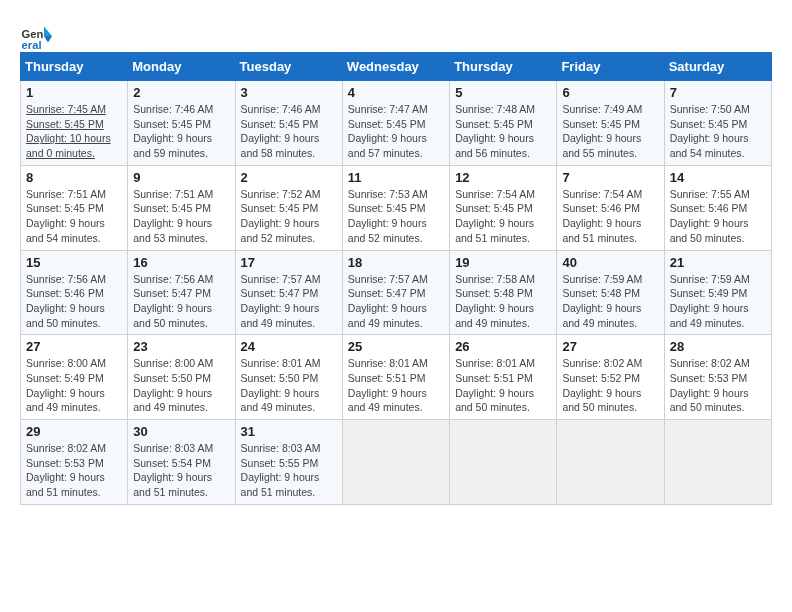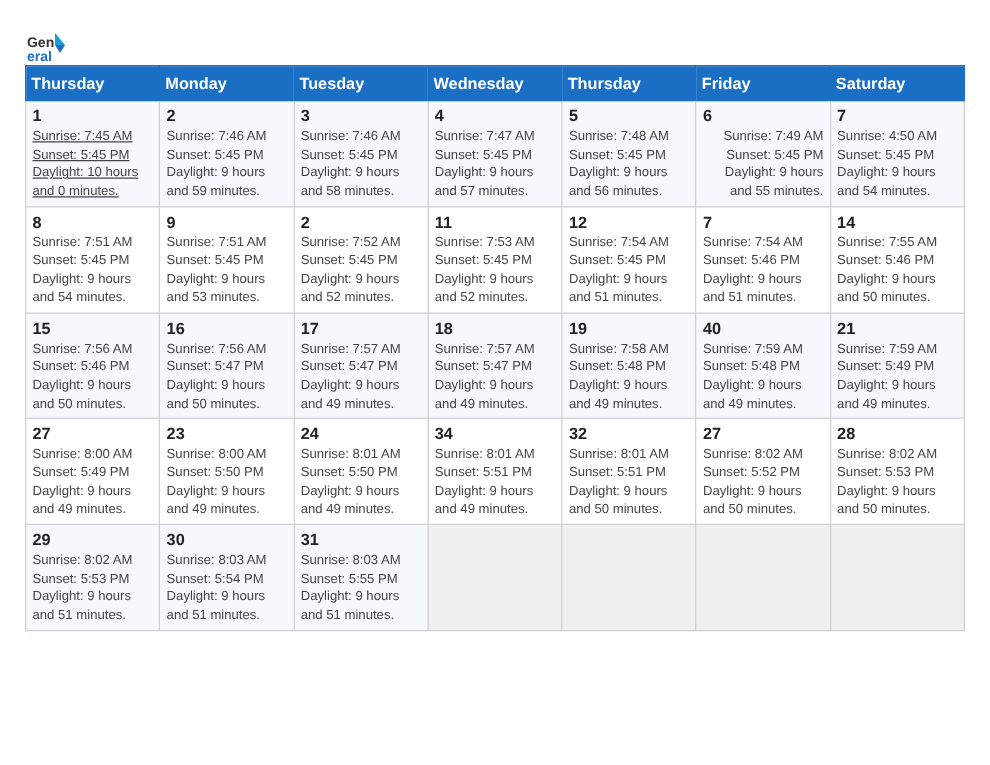--- a/index.html
+++ b/index.html
@@ -156,28 +156,28 @@
         </td>
         <td>
           <span class="day-num">5</span>
           <div class="day-detail" style="white-space: pre-line;">Sunrise: 7:48 AM
 Sunset: 5:45 PM
 Daylight: 9 hours
 and 56 minutes.</div>
         </td>
         <td>
           <span class="day-num">6</span>
-          <div class="day-detail" style="white-space: pre-line; text-align: right;">Sunrise: 7:49 AM
+          <div class="day-detail" style="white-space: pre-line;">Sunrise: 7:49 AM
 Sunset: 5:45 PM
 Daylight: 9 hours
 and 55 minutes.</div>
         </td>
         <td>
           <span class="day-num">7</span>
-          <div class="day-detail" style="white-space: pre-line;">Sunrise: 4:50 AM
+          <div class="day-detail" style="white-space: pre-line;">Sunrise: 7:50 AM
 Sunset: 5:45 PM
 Daylight: 9 hours
 and 54 minutes.</div>
         </td>
       </tr>
       <tr class="week-row">
         <td>
           <span class="day-num">8</span>
           <div class="day-detail" style="white-space: pre-line;">Sunrise: 7:51 AM
 Sunset: 5:45 PM
@@ -294,28 +294,28 @@
 and 49 minutes.</div>
         </td>
         <td>
           <span class="day-num">24</span>
           <div class="day-detail" style="white-space: pre-line;">Sunrise: 8:01 AM
 Sunset: 5:50 PM
 Daylight: 9 hours
 and 49 minutes.</div>
         </td>
         <td>
-          <span class="day-num">34</span>
+          <span class="day-num">25</span>
           <div class="day-detail" style="white-space: pre-line;">Sunrise: 8:01 AM
 Sunset: 5:51 PM
 Daylight: 9 hours
 and 49 minutes.</div>
         </td>
         <td>
-          <span class="day-num">32</span>
+          <span class="day-num">26</span>
           <div class="day-detail" style="white-space: pre-line;">Sunrise: 8:01 AM
 Sunset: 5:51 PM
 Daylight: 9 hours
 and 50 minutes.</div>
         </td>
         <td>
           <span class="day-num">27</span>
           <div class="day-detail" style="white-space: pre-line;">Sunrise: 8:02 AM
 Sunset: 5:52 PM
 Daylight: 9 hours

